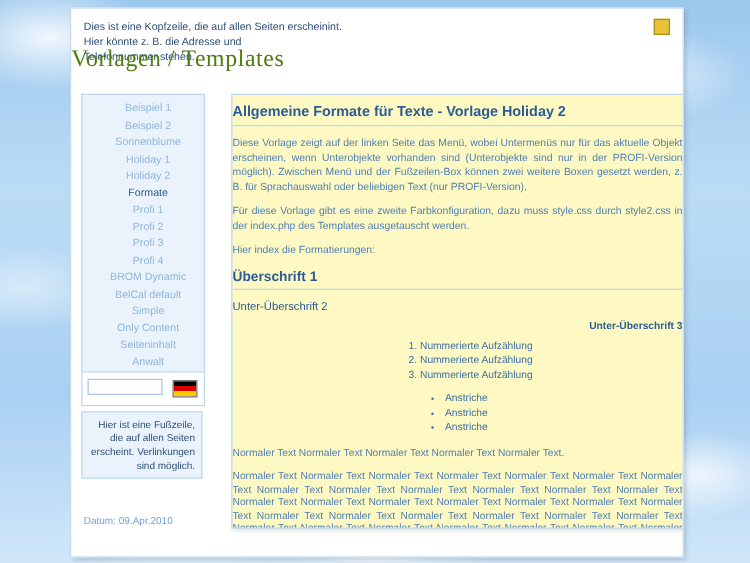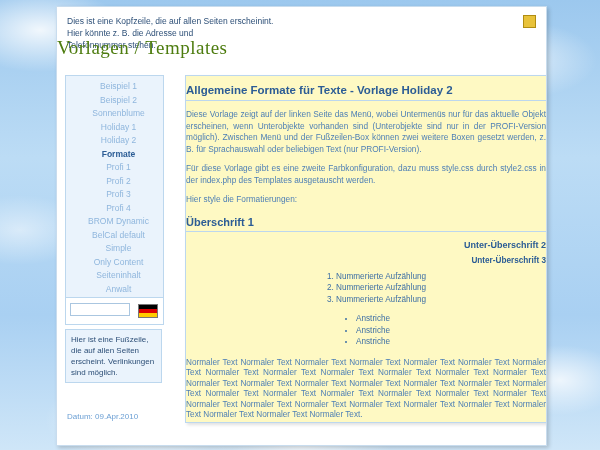--- a/index.html
+++ b/index.html
@@ -82,21 +82,21 @@
   .nav-item {
     font-size: 8.5px;
     line-height: 13.5px;
     color: #8fb6dd;
     padding: 0 0 0 8px;
     white-space: nowrap;
     text-align: center;
   }
   .nav-item.active {
     color: #2b5c95;
-    font-weight: bold;
+    font-weight: normal;
   }
   
   #searchbox {
     position: absolute;
     left: 8px;
     top: 290px;
     width: 97px;
     height: 26px;
     background: #ffffff;
     border: 1px solid #bcd7ee;
@@ -129,20 +129,21 @@
     left: 8px;
     top: 322px;
     width: 97px;
     background: #eaf3fc;
     border: 1px solid #bcd7ee;
     padding: 4px 5px;
     font-size: 8px;
     line-height: 11px;
     color: #2d4f77;
     box-sizing: border-box;
+    text-align: right;
   }
   #date-line {
     position: absolute;
     left: 10px;
     bottom: 24px;
     font-size: 8px;
     color: #6b9fd4;
   }
   
   #article {
@@ -179,22 +180,22 @@
     font-size: 11px;
     color: #2b5c95;
     font-weight: bold;
     border-bottom: 1px solid #bcd7ee;
     padding-bottom: 3px;
   }
   h3.art-h3 {
     margin: 8px 0 4px 0;
     font-size: 9px;
     color: #2b5c95;
-    font-weight: bold;
-    text-align: right;
+    font-weight: normal;
+    text-align: left;
   }
   h4.art-h4 {
     margin: 6px 0 6px 0;
     font-size: 8.2px;
     color: #2b5c95;
     font-weight: bold;
     text-align: right;
   }
   ol.art-ol {
     margin: 4px 0 8px 0;
@@ -255,35 +256,36 @@
     </div>
 
     <div id="footer-note">Hier ist eine Fußzeile, die auf allen Seiten erscheint. Verlinkungen sind möglich.</div>
 
     <div id="date-line">Datum: 09.Apr.2010</div>
 
     <div id="article">
       <h1 class="art-title">Allgemeine Formate für Texte - Vorlage Holiday 2</h1>
       <p class="art-p">Diese Vorlage zeigt auf der linken Seite das Menü, wobei Untermenüs nur für das aktuelle Objekt erscheinen, wenn Unterobjekte vorhanden sind (Unterobjekte sind nur in der PROFI-Version möglich). Zwischen Menü und der Fußzeilen-Box können zwei weitere Boxen gesetzt werden, z. B. für Sprachauswahl oder beliebigen Text (nur PROFI-Version).</p>
       <p class="art-p">Für diese Vorlage gibt es eine zweite Farbkonfiguration, dazu muss style.css durch style2.css in der index.php des Templates ausgetauscht werden.</p>
-      <p class="art-p">Hier style die Formatierungen:</p>
+      <p class="art-p">Hier index die Formatierungen:</p>
 
       <h2 class="art-h2">Überschrift 1</h2>
       <h3 class="art-h3">Unter-Überschrift 2</h3>
       <h4 class="art-h4">Unter-Überschrift 3</h4>
 
       <ol class="art-ol">
         <li>Nummerierte Aufzählung</li>
         <li>Nummerierte Aufzählung</li>
         <li>Nummerierte Aufzählung</li>
       </ol>
 
       <ul class="art-ul">
         <li>Anstriche</li>
         <li>Anstriche</li>
         <li>Anstriche</li>
       </ul>
 
+      <p class="body-text">Normaler Text Normaler Text Normaler Text Normaler Text Normaler Text.</p>
       <p class="body-text">Normaler Text Normaler Text Normaler Text Normaler Text Normaler Text Normaler Text Normaler Text Normaler Text Normaler Text Normaler Text Normaler Text Normaler Text Normaler Text Normaler Text Normaler Text Normaler Text Normaler Text Normaler Text Normaler Text Normaler Text Normaler Text Normaler Text Normaler Text Normaler Text Normaler Text Normaler Text Normaler Text Normaler Text Normaler Text Normaler Text Normaler Text Normaler Text Normaler Text Normaler Text Normaler Text Normaler Text.</p>
     </div>
 
   </div>
 </div>
 
 </body></html>

